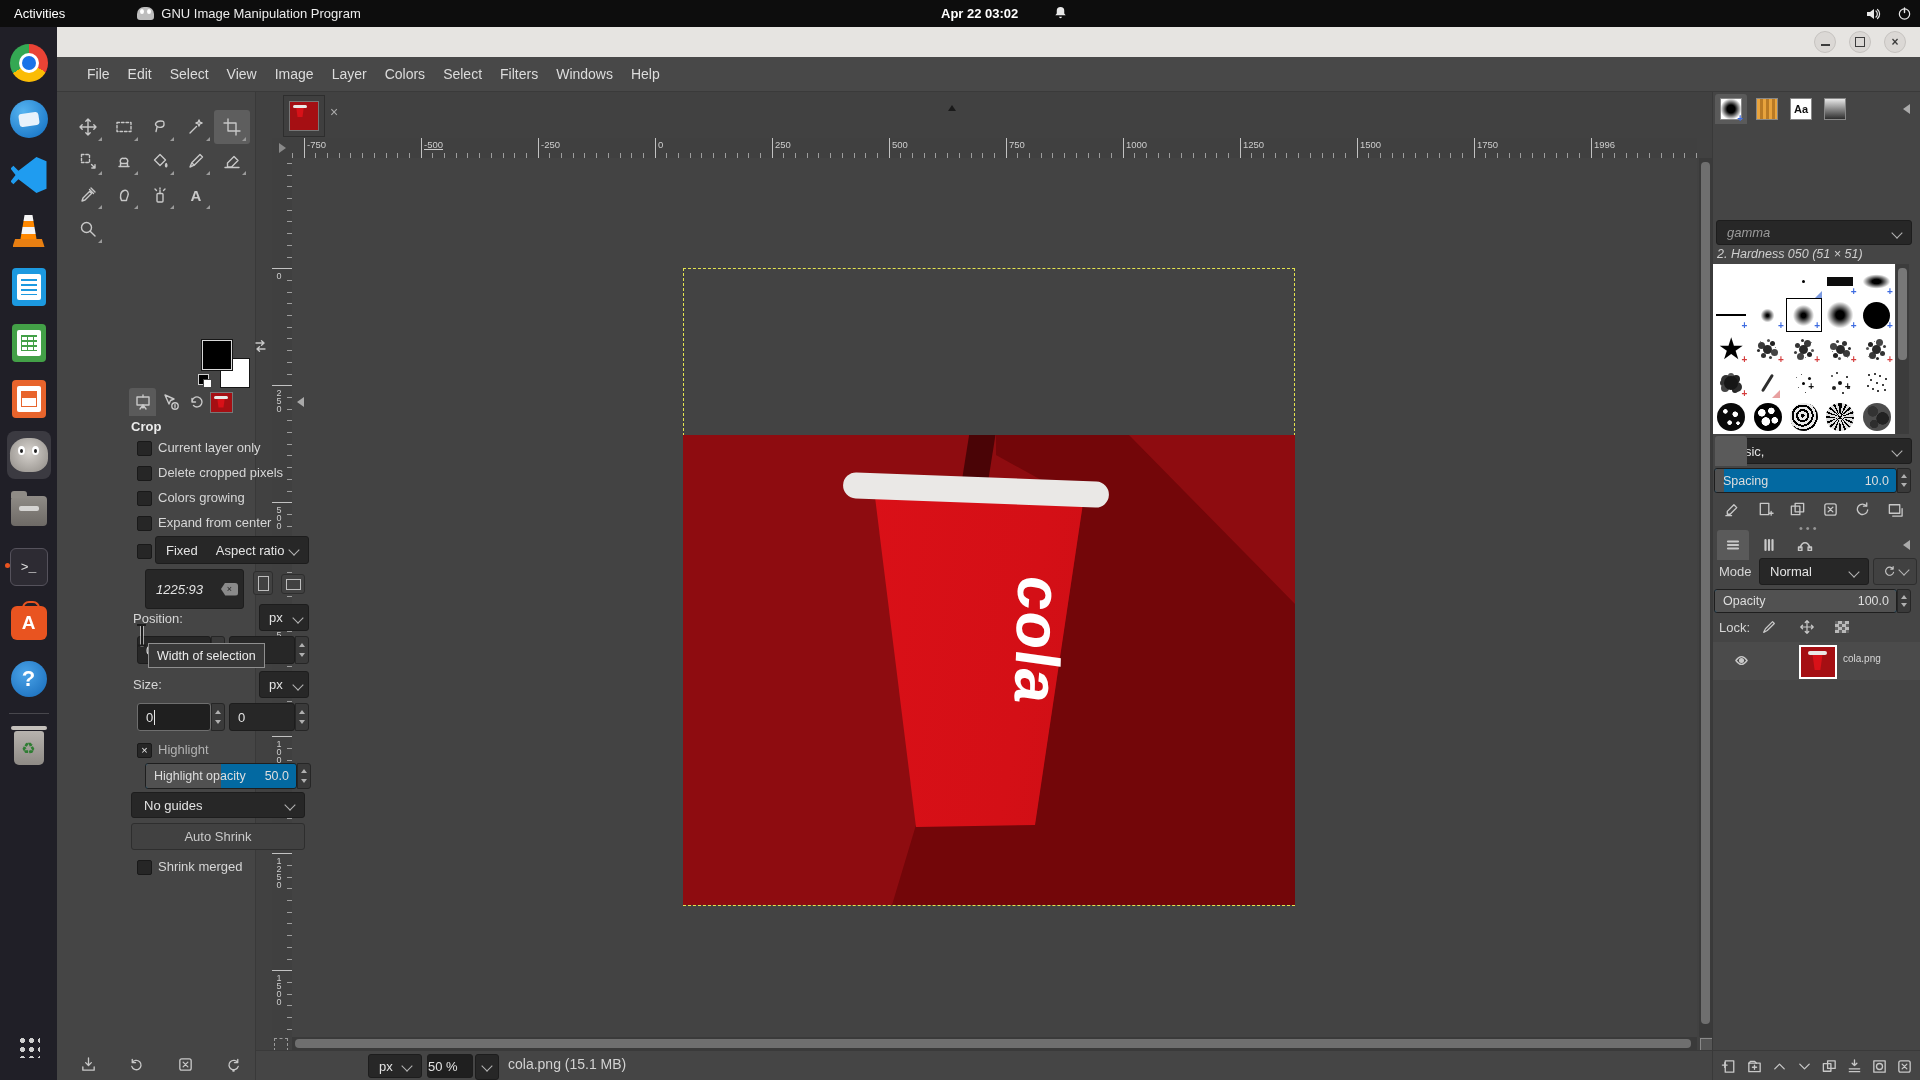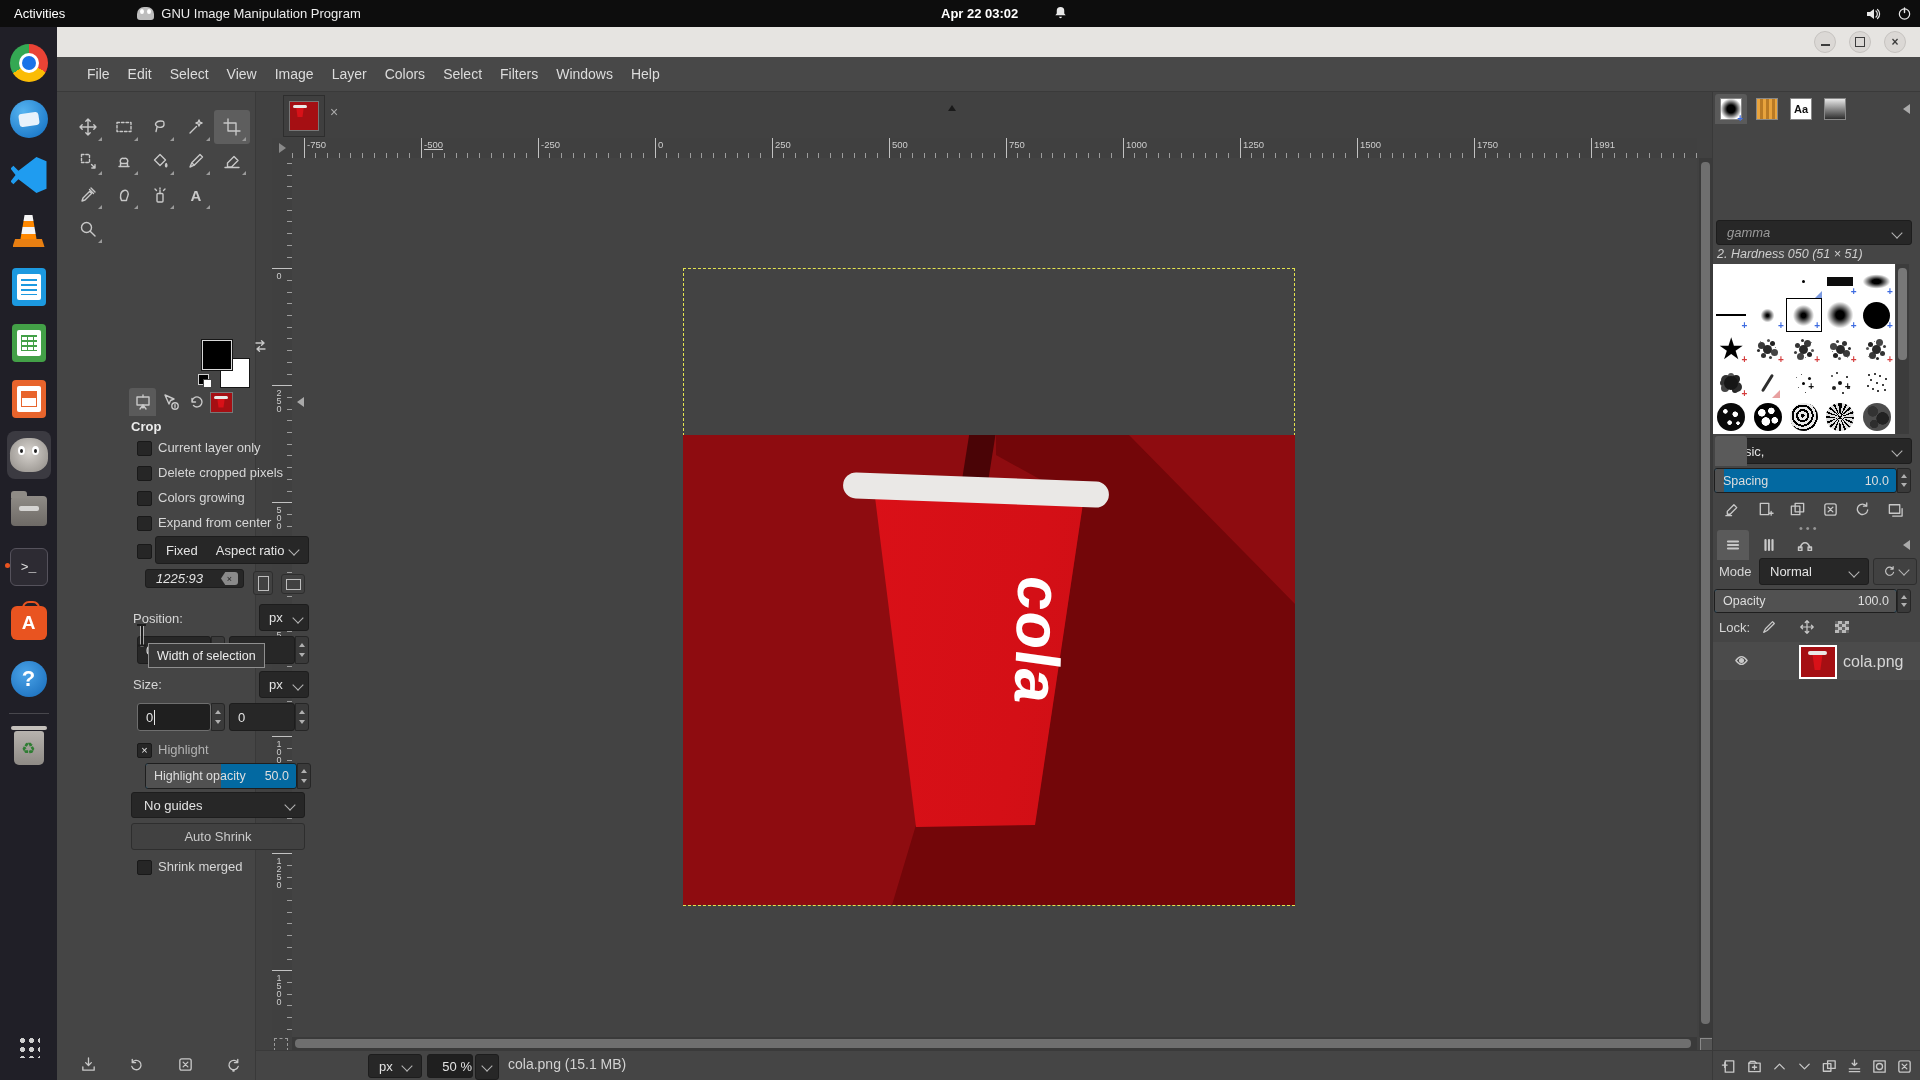--- a/index.html
+++ b/index.html
@@ -142,21 +142,21 @@
   #cup-text span{transform:rotate(92deg) skewX(-6deg);font-size:62px;font-weight:bold;color:#fff;letter-spacing:1px}
   
   #vscroll{position:absolute;left:1443px;top:66px;width:13px;height:879px;background:#3a3a3a}
   #vscroll .vthumb{position:absolute;left:2px;top:4px;width:9px;height:862px;background:#6f6f6f;border-radius:4px}
   #hscroll{position:absolute;left:36px;top:945px;width:1405px;height:13px;background:#3a3a3a}
   #hscroll .hthumb{position:absolute;left:3px;top:2px;width:1396px;height:9px;background:#6f6f6f;border-radius:4px}
   #quickmask{position:absolute;left:18px;top:946px;width:12px;height:11px;border:1px dashed #9a9a9a}
   #navcorner{position:absolute;left:1444px;top:946px;width:11px;height:11px;border:1px solid #8a8a8a;background:#555}
   #statusbar{position:absolute;left:0;top:958px;width:1456px;height:30px;background:#454545;border-top:1px solid #3a3a3a}
   #sb-unit{left:112px;top:3px;width:54px;height:24px;padding-left:10px}
-  #sb-zoom{left:171px;top:3px;width:46px;height:24px;justify-content:flex-end;background:#1f1f1f}
+  #sb-zoom{left:171px;top:3px;width:46px;height:24px;justify-content:flex-start;background:#1f1f1f}
   #sb-zoomchev{left:219px;top:3px;width:22px;height:24px;background:#272727;border:1px solid #1d1d1d;border-radius:3px;position:absolute;display:flex;align-items:center;justify-content:center}
   #sb-zoomchev .chev{margin:0 0 3px 0}
   #sb-status{left:252px;top:5px;font-size:14px;color:#d2d2d2}
   
   #right-panel{position:absolute;left:1712px;top:92px;width:208px;height:988px;background:#454545;border-left:1px solid #393939;z-index:30}
   .rtab{position:absolute;width:32px;height:30px;display:flex;align-items:center;justify-content:center;border-radius:3px 3px 0 0}
   .rtab.active{background:#5a5a5a}
   .pt-brush{width:20px;height:20px;background:radial-gradient(circle,#000 28%,#fff 75%);border:1px solid #888;position:relative}
   .pt-brush::after{content:"+";position:absolute;right:-2px;bottom:-5px;color:#3d6be0;font-size:10px;font-weight:bold}
   .pt-pattern{width:20px;height:20px;border:1px solid #888;background:repeating-linear-gradient(90deg,#e8a33d 0 3px,#b97a25 3px 6px)}
@@ -512,21 +512,21 @@
   <span class="cb" style="left:80px;top:424px"></span>
   <div class="lab" style="left:101px;top:423px">Expand from center</div>
 
   <span class="cb" style="left:80px;top:452px"></span>
   <div class="box" style="left:98px;top:444px;width:154px;height:28px;padding-left:10px">
     <span>Fixed</span>
     <span style="margin-left:18px">Aspect ratio</span>
     <span class="chev"></span>
   </div>
 
-  <div class="box" style="left:88px;top:477px;width:99px;height:19px;padding-left:10px;font-style:italic">
+  <div class="box" style="left:88px;top:477px;width:99px;height:40px;padding-left:10px;font-style:italic">
     <span>1225:93</span>
     <span style="margin-left:auto;margin-right:5px;width:17px;height:13px;background:#8a8a8a;border-radius:2px 3px 3px 2px;clip-path:polygon(25% 0,100% 0,100% 100%,25% 100%,0 50%);color:#262626;font-size:9px;font-style:normal;display:flex;align-items:center;justify-content:center">×</span>
   </div>
   <div class="btn" style="left:196px;top:479px;width:20px;height:24px">
       <span style="width:9px;height:13px;border:1.4px solid #bdbdbd"></span>
     </div>
   <div class="btn" style="left:224px;top:482px;width:24px;height:20px">
       <span style="width:13px;height:9px;border:1.4px solid #bdbdbd"></span>
     </div>
 
@@ -634,21 +634,21 @@
       <span class="rlab" style="left: 132px; text-decoration: underline;">-500</span>
       <span class="rlab" style="left: 249px;">-250</span>
       <span class="rlab" style="left: 366px;">0</span>
       <span class="rlab" style="left: 483px;">250</span>
       <span class="rlab" style="left: 600px;">500</span>
       <span class="rlab" style="left: 717px;">750</span>
       <span class="rlab" style="left: 834px;">1000</span>
       <span class="rlab" style="left: 951px;">1250</span>
       <span class="rlab" style="left: 1068px;">1500</span>
       <span class="rlab" style="left: 1185px;">1750</span>
-      <span class="rlab" style="left: 1302px;">1991</span>
+      <span class="rlab" style="left: 1302px;">1996</span>
     </div>
   <div id="ruler-marker"></div>
   <div id="ruler-left">
       <span class="rlabv" style="top: 113px;">0</span>
       <span class="rlabv" style="top: 230px;">250</span>
       <span class="rlabv" style="top: 347px;">500</span>
       <span class="rlabv" style="top: 464px;">750</span>
       <span class="rlabv" style="top: 581px;">1000</span>
       <span class="rlabv" style="top: 698px;">1250</span>
       <span class="rlabv" style="top: 815px;">1500</span>
@@ -920,21 +920,21 @@
   <span class="checker" style="position:absolute;left:122px;top:529px"></span>
 
   <div id="layer-row">
     <span class="svgi" style="position:absolute;left:20px;top:11px">
       <svg width="17" height="15" viewBox="0 0 16 16">
           <path d="M2 8c4-5.5 8-5.5 12 0-4 5.5-8 5.5-12 0z"></path>
           <circle cx="8" cy="8" r="2" fill="#c8c8c8"></circle>
         </svg>
       </span>
     <div id="layer-thumb"></div>
-    <div class="lab" style="left:130px;top:11px;font-size:16px">cola.png</div>
+    <div class="lab" style="left:130px;top:11px;font-size:10px">cola.png</div>
   </div>
 
   <div id="layers-footer">
       <span class="svgi">
         <svg width="17" height="17" viewBox="0 0 18 18">
           <rect x="4.5" y="3" width="9" height="12"></rect>
           <path d="M1.5 7.5h5M4 5v5"></path>
         </svg>
       </span>
       <span class="svgi">

